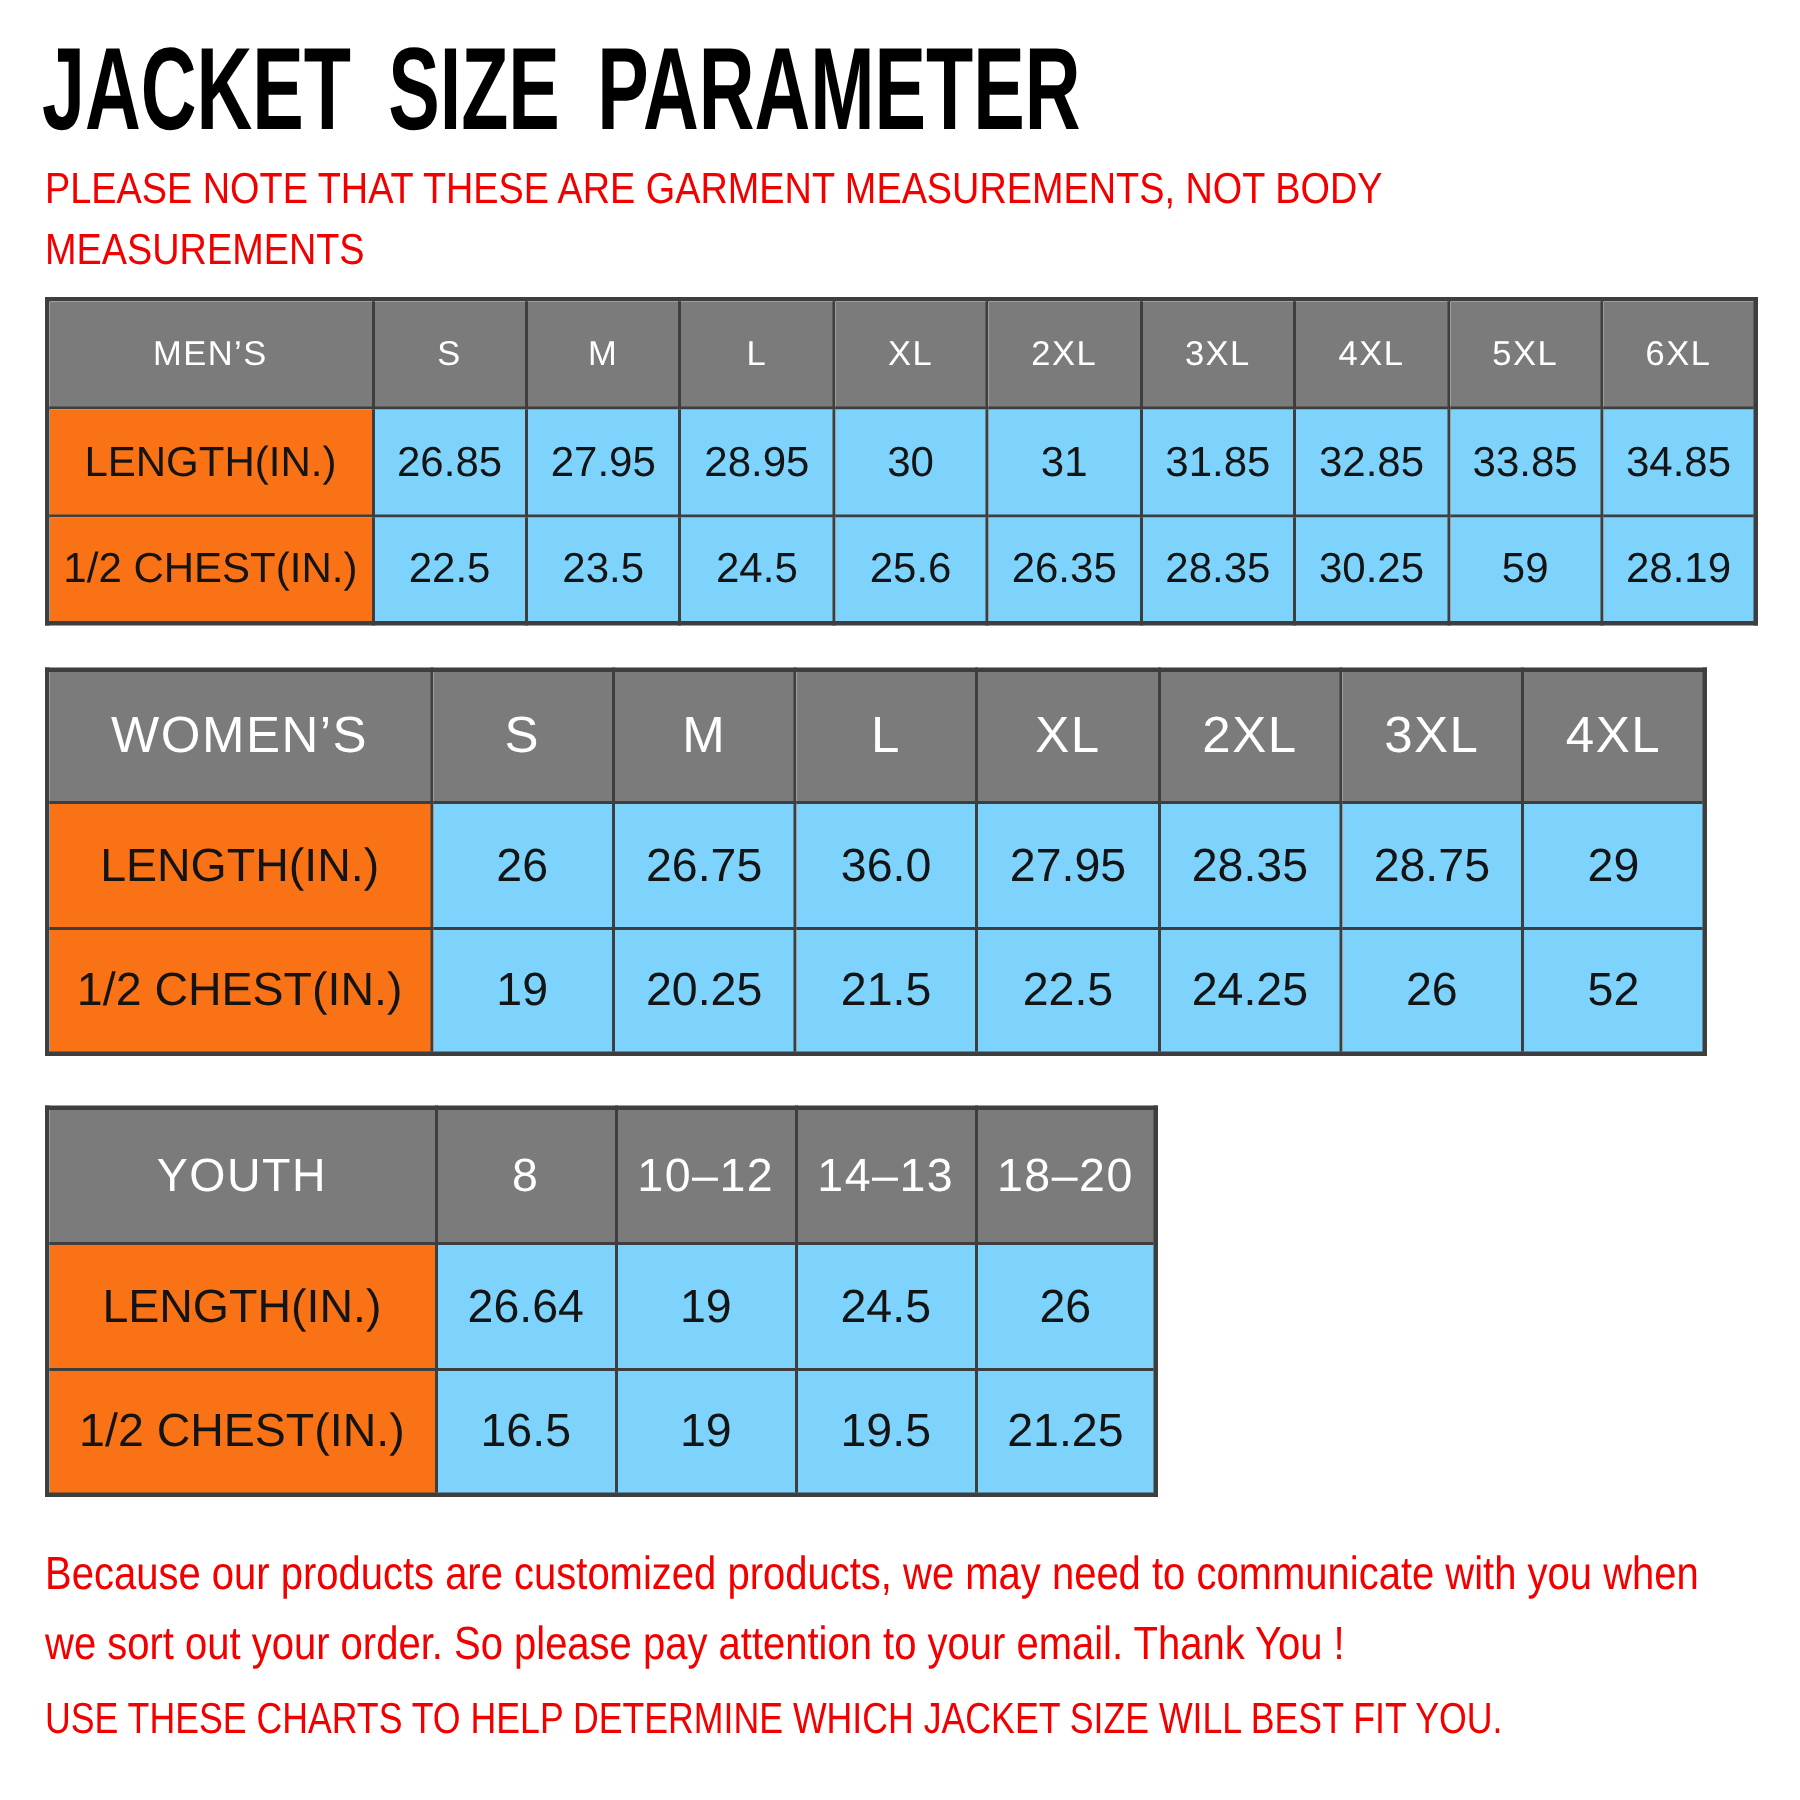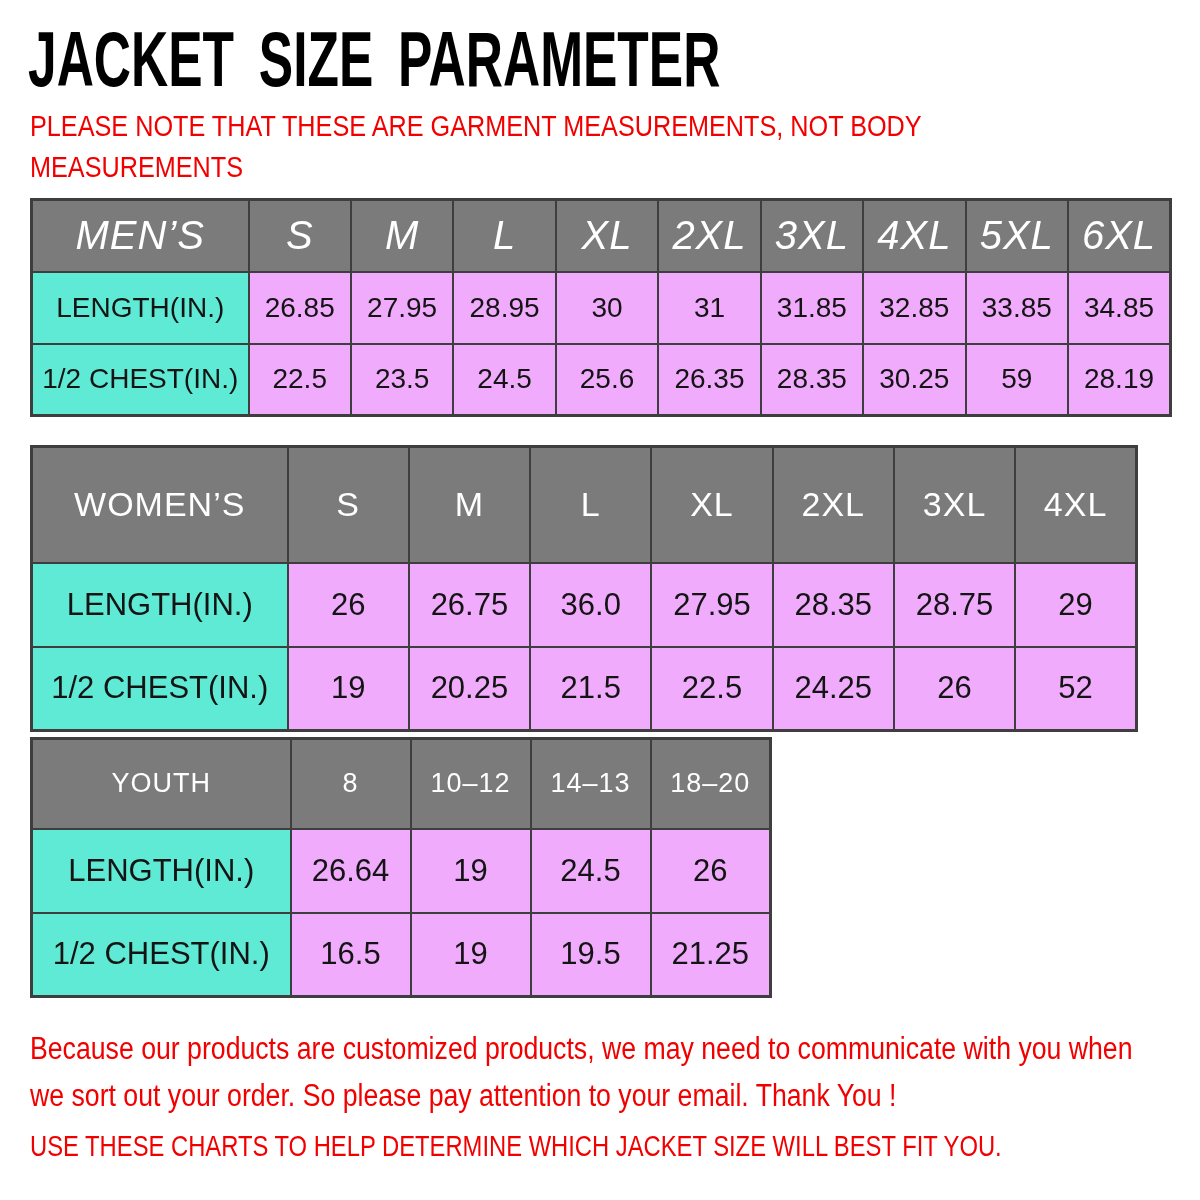--- a/index.html
+++ b/index.html
@@ -36,39 +36,39 @@
     border:2px solid var(--border,#3e3e3e);
     text-align:center;vertical-align:middle;
     padding:0 4px;overflow:hidden;
   }
   .size-table{border:3px solid var(--border,#3e3e3e);}
   .size-table thead th{
     background:var(--header-bg,#7b7b7b);
     color:var(--header-text,#ffffff);
     font-weight:normal;letter-spacing:1px;
   }
-  .size-table tbody th{font-weight:normal;background:#5eead4;}
-  .size-table tbody td{background:#f0abfc;}
+  .size-table tbody th{font-weight:normal;background:#f97316;}
+  .size-table tbody td{background:#7dd3fc;}
 
   #table-mens{top:198px;width:1142px;font-size:28px;}
   #table-mens thead tr{height:72px;}
   #table-mens tbody tr{height:72px;}
-  #table-mens thead th{font-size:40px;font-style:italic;}
+  #table-mens thead th{font-size:23px;}
   #table-mens col.c0{width:217px;}
 
   #table-womens{top:445px;width:1108px;font-size:31px;}
-  #table-womens thead tr{height:116px;}
+  #table-womens thead tr{height:88px;}
   #table-womens tbody tr{height:84px;}
   #table-womens thead th{font-size:34px;}
   #table-womens col.c0{width:256px;}
 
   #table-youth{top:737px;width:742px;font-size:31px;}
   #table-youth thead tr{height:90px;}
   #table-youth tbody tr{height:84px;}
-  #table-youth thead th{font-size:27px;}
+  #table-youth thead th{font-size:31px;}
   #table-youth col.c0{width:259px;}
 
   
   .footer-note{
     position:absolute;left:30px;top:1026px;margin:0;
     width:1300px;font-size:31px;line-height:1.5;
     color:var(--red,#f20000);
     transform:scaleX(0.86);transform-origin:0 0;
   }
   .footer-instruction{

